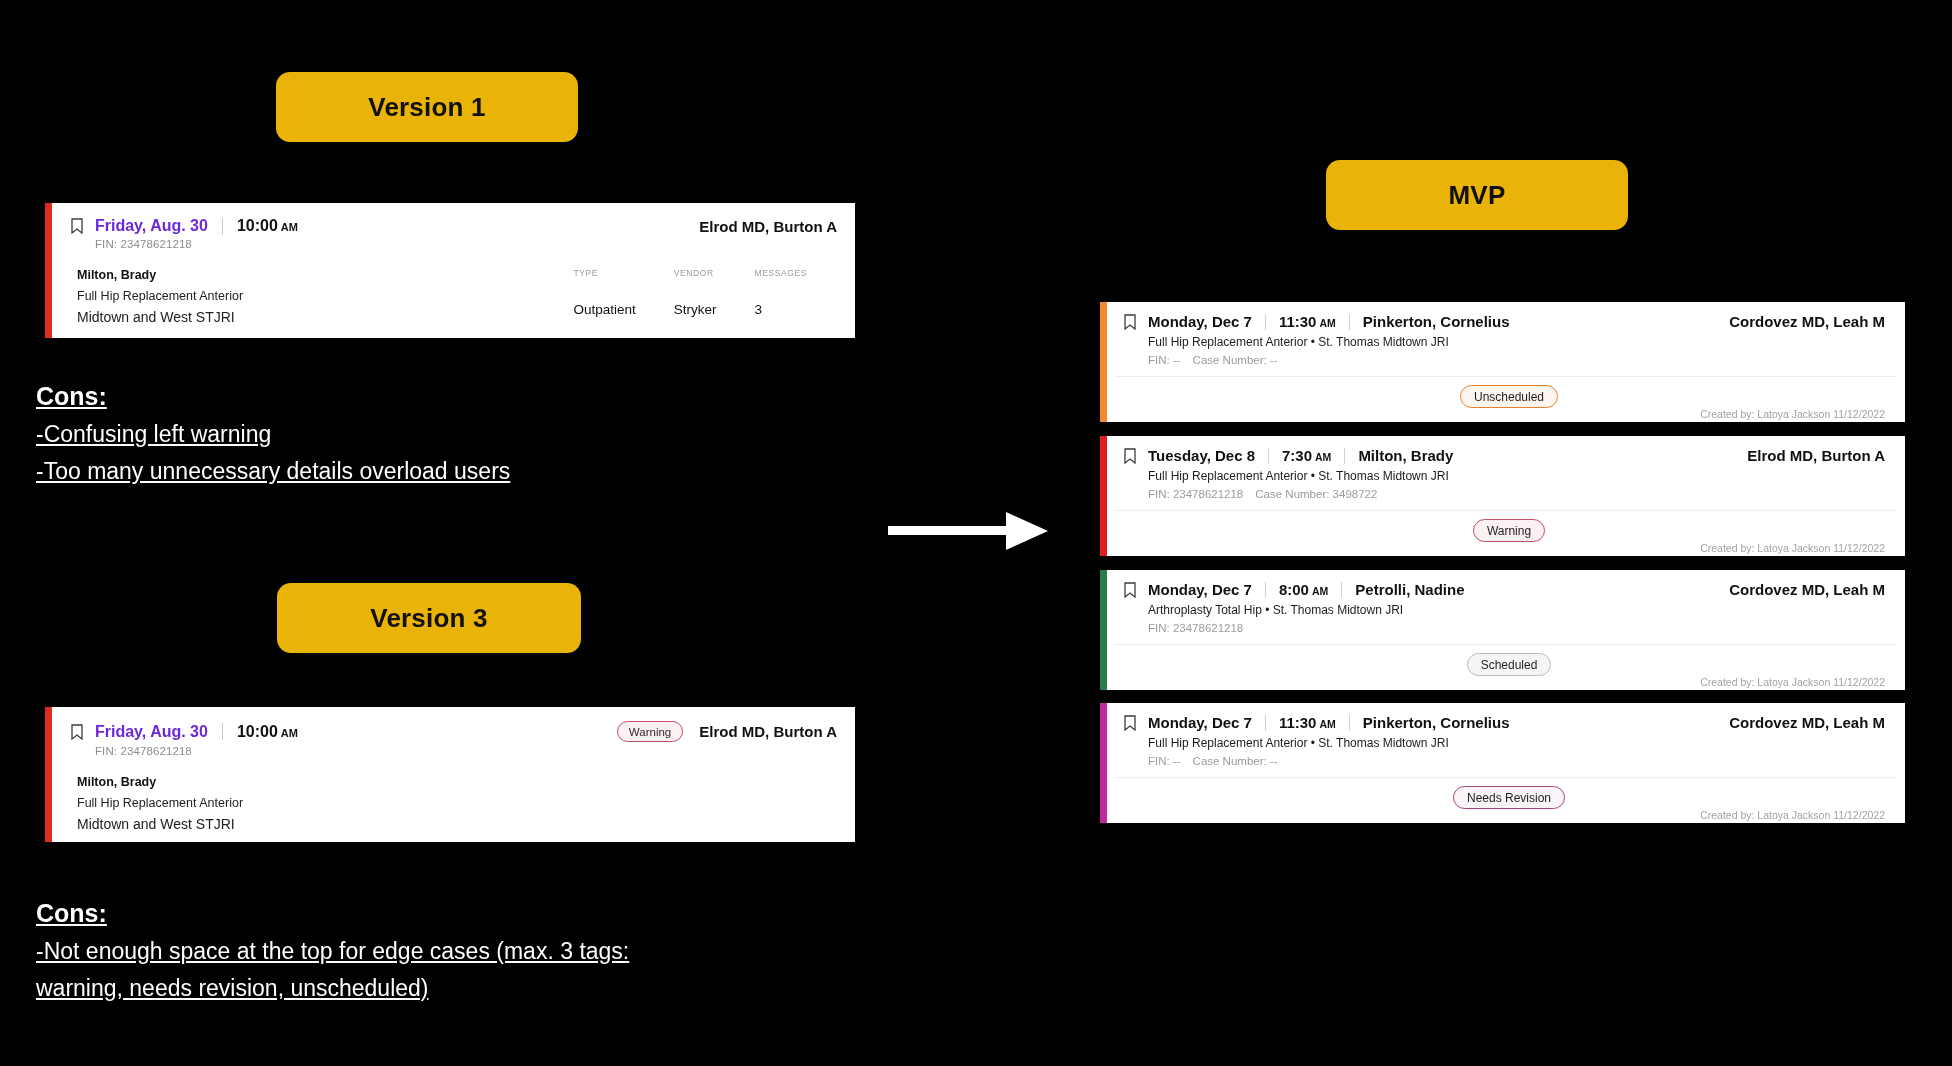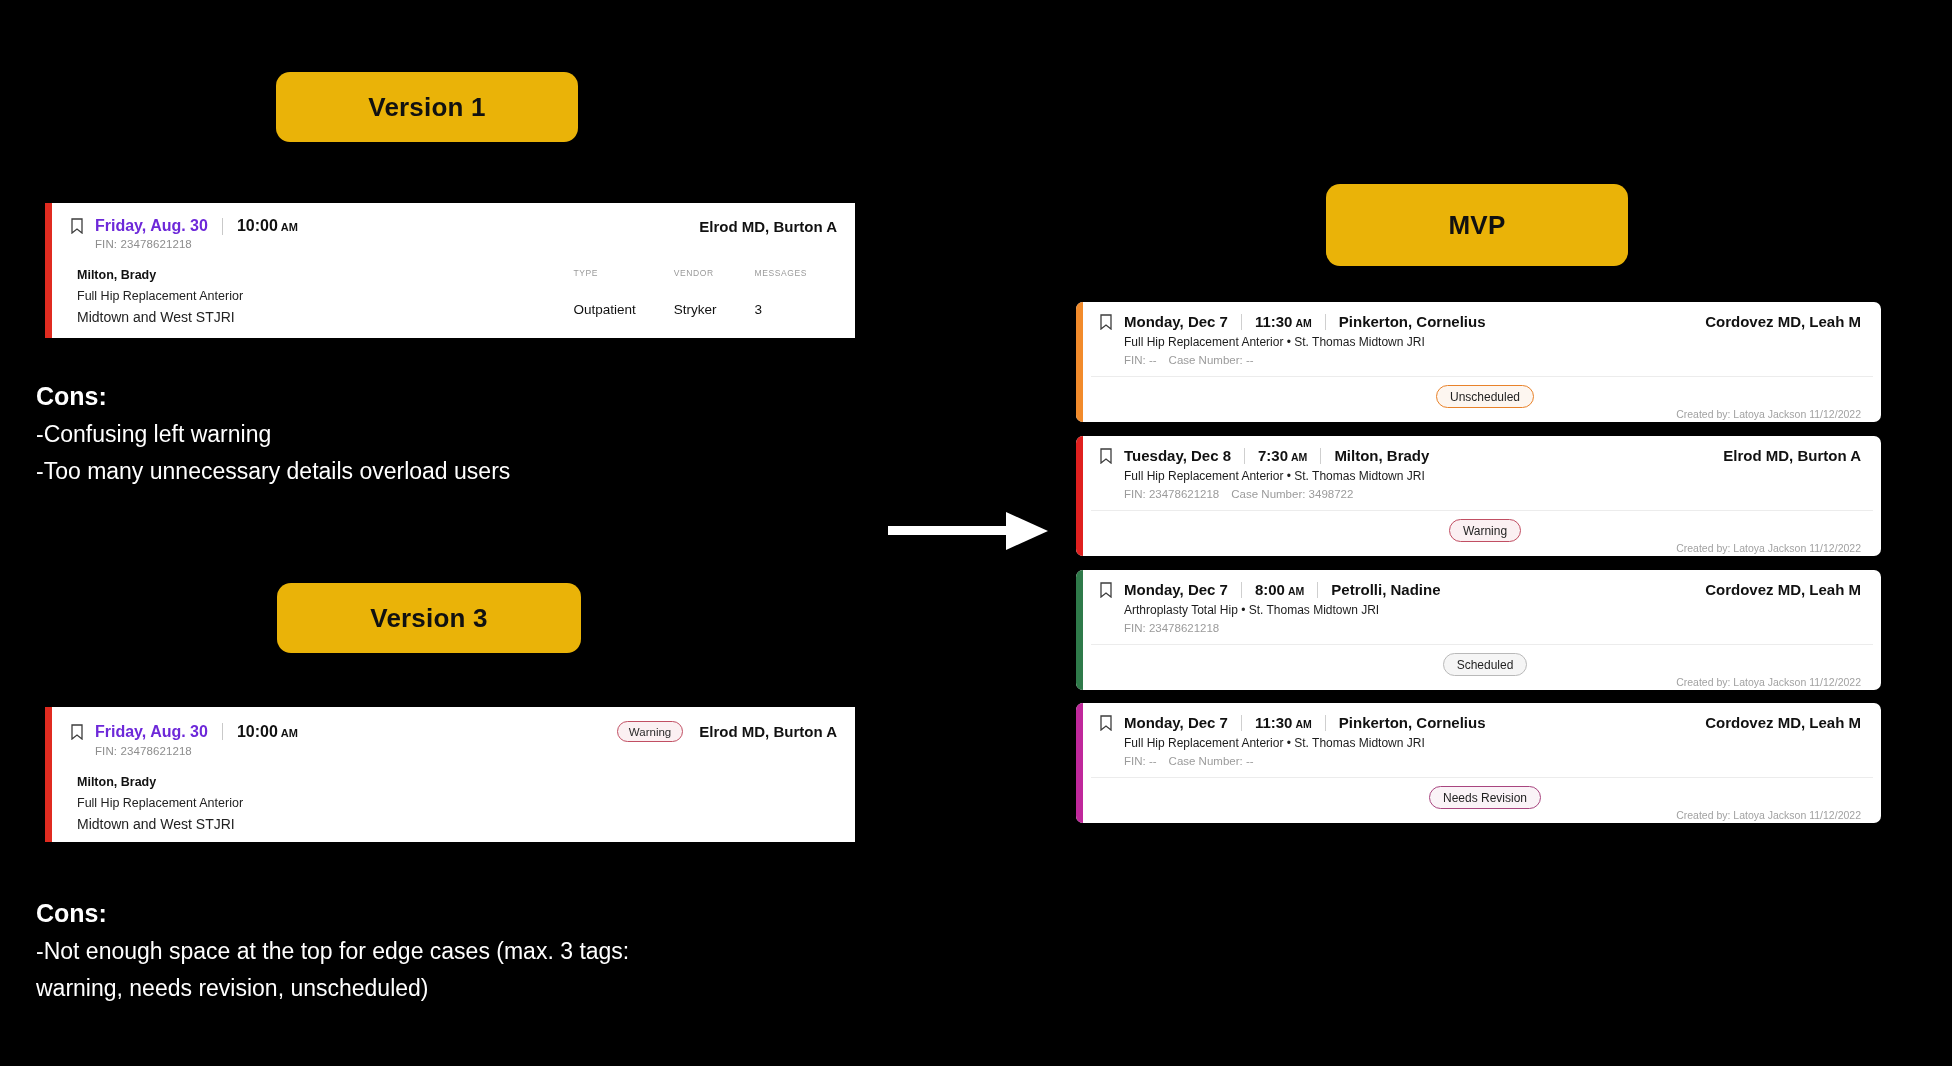--- a/index.html
+++ b/index.html
@@ -19,21 +19,21 @@
     border-radius: 14px;
     display: flex;
     align-items: center;
     justify-content: center;
     color: #111111;
     font-weight: bold;
     letter-spacing: .2px;
   }
   #pill-v1 { left: 276px; top: 72px;  width: 302px; height: 70px; font-size: 26px; }
   #pill-v2 { left: 277px; top: 583px; width: 304px; height: 70px; font-size: 26px; }
-  #pill-mvp{ left: 1326px;top: 184px; width: 302px; height: 82px; font-size: 26px; }
+  #pill-mvp{ left: 1326px;top: 160px; width: 302px; height: 70px; font-size: 26px; }
 
   
   .card {
     position: absolute;
     background: #ffffff;
     overflow: hidden;
     display: flex;
   }
   .stripe { width: 7px; flex: 0 0 7px; }
   .card-body { flex: 1 1 auto; display: flex; flex-direction: column; }
@@ -68,21 +68,21 @@
 
   
   .v-tag {
     display: inline-flex; align-items: center; justify-content: center;
     height: 21px; padding: 0 11px; border-radius: 11px;
     font-size: 11.5px; margin-right: 16px; white-space: nowrap;
   }
   .tag-warning { border: 1px solid #c14f63; background: #fbf0f2; color: #2b2b2b; }
 
   
-  .mcard { left: 1076px; width: 805px; height: 120px; border-radius: 7px; }
+  .mcard { left: 1100px; width: 805px; height: 120px; }
   #mvp-0 { top: 302px; }
   #mvp-1 { top: 436px; }
   #mvp-2 { top: 570px; }
   #mvp-3 { top: 703px; }
 
   .m-top { padding: 11px 20px 7px 16px; }
   .m-titlerow { display: flex; align-items: center; }
   .m-date, .m-time, .m-patient { font-size: 15px; font-weight: bold; color: #111; white-space: nowrap; }
   .m-time .ampm { font-size: 10.5px; font-weight: bold; margin-left: 3px; }
   .mdiv { width: 1px; height: 16px; background: #cfcfcf; margin: 0 13px; }
@@ -97,21 +97,21 @@
     height: 23px; padding: 0 13px; border-radius: 12px;
     font-size: 12px; white-space: nowrap; background: #f7f7f7; color: #1f1f1f;
   }
   .tag-unscheduled { border: 1px solid #e8822a; background: #fdf6f0; }
   .tag-warning-m   { border: 1px solid #c14f63; background: #fbf0f2; }
   .tag-scheduled   { border: 1px solid #b9b9b9; background: #f5f5f5; }
   .tag-needsrev    { border: 1px solid #a8457f; background: #faf3f7; }
   .m-created { margin-left: auto; font-size: 10.5px; color: #a2a2a2; white-space: nowrap; padding-right: 4px;}
 
   
-  .cons-block { position: absolute; color: #ffffff; }
+  .cons-block { position: absolute; color: #ffffff; text-decoration: underline; }
   #cons-1 { left: 36px; top: 378px; width: 800px; }
   #cons-2 { left: 36px; top: 895px; width: 820px; }
   .cons-title { font-size: 25px; font-weight: bold; line-height: 1.5; }
   .cons-line { font-size: 23px; line-height: 1.62; font-weight: normal; }
 
   
   #arrow-wrap { position: absolute; left: 888px; top: 508px; width: 170px; height: 46px; }
 </style>
 </head>
 <body>

